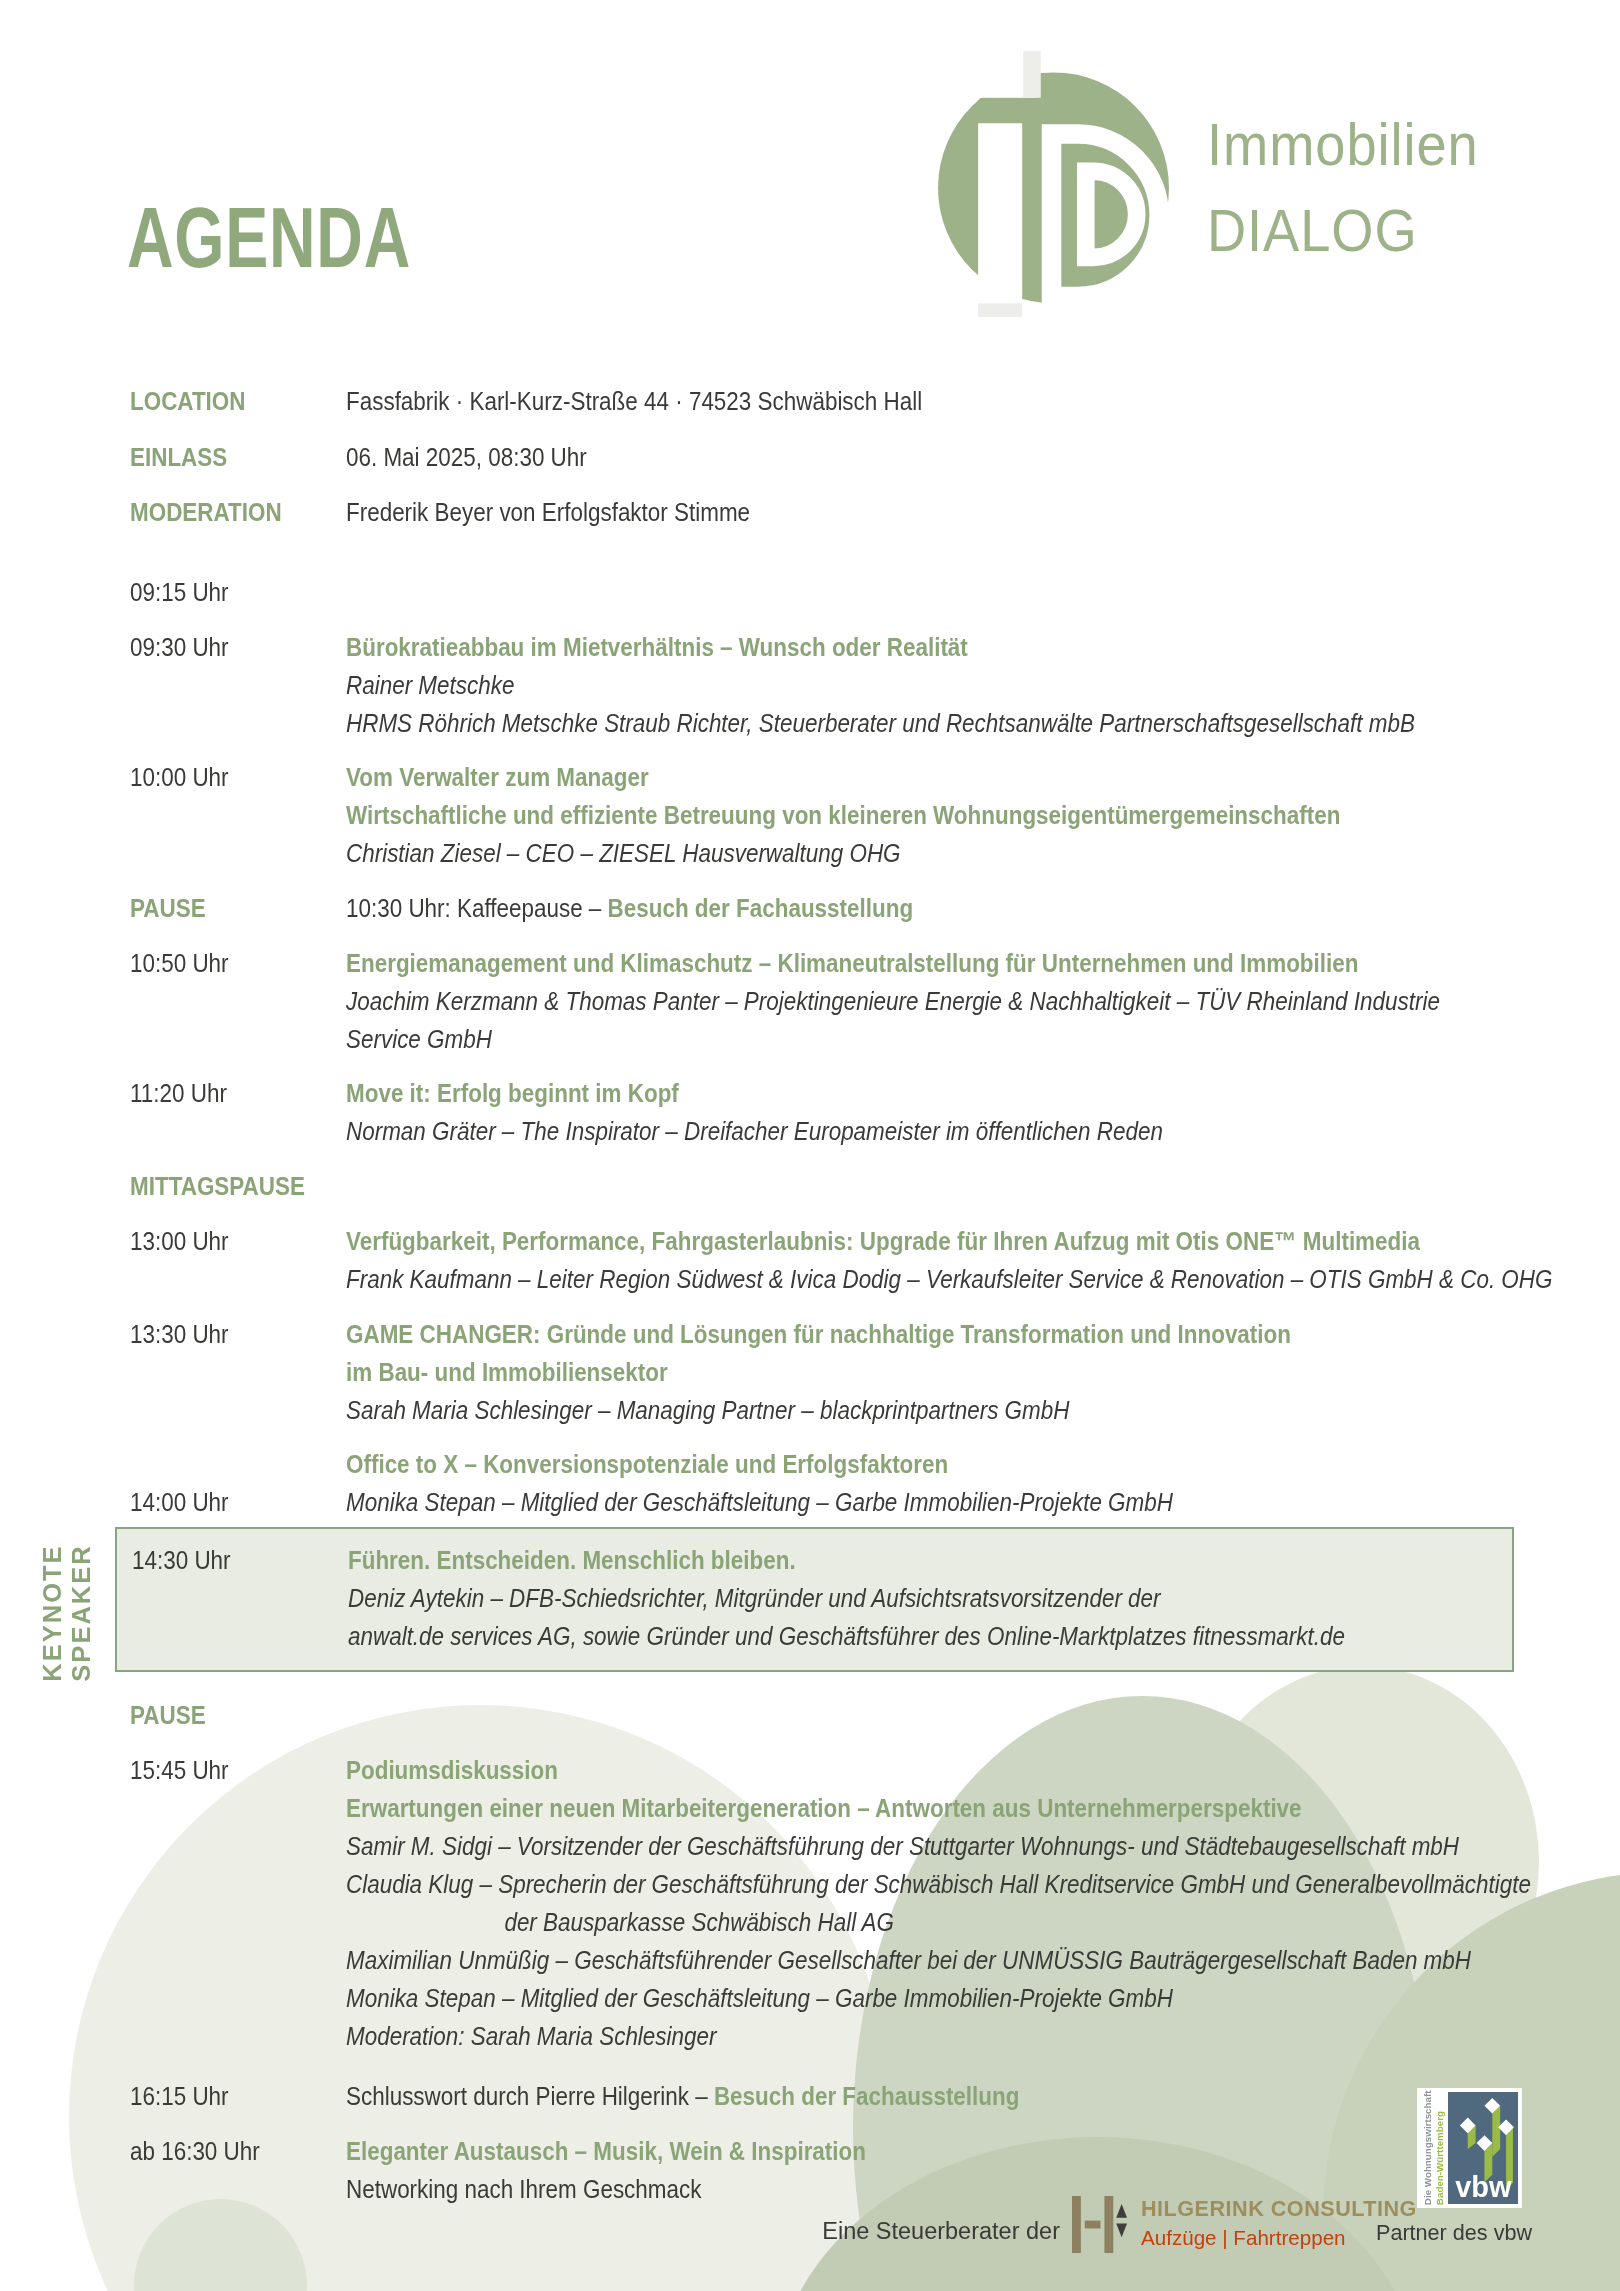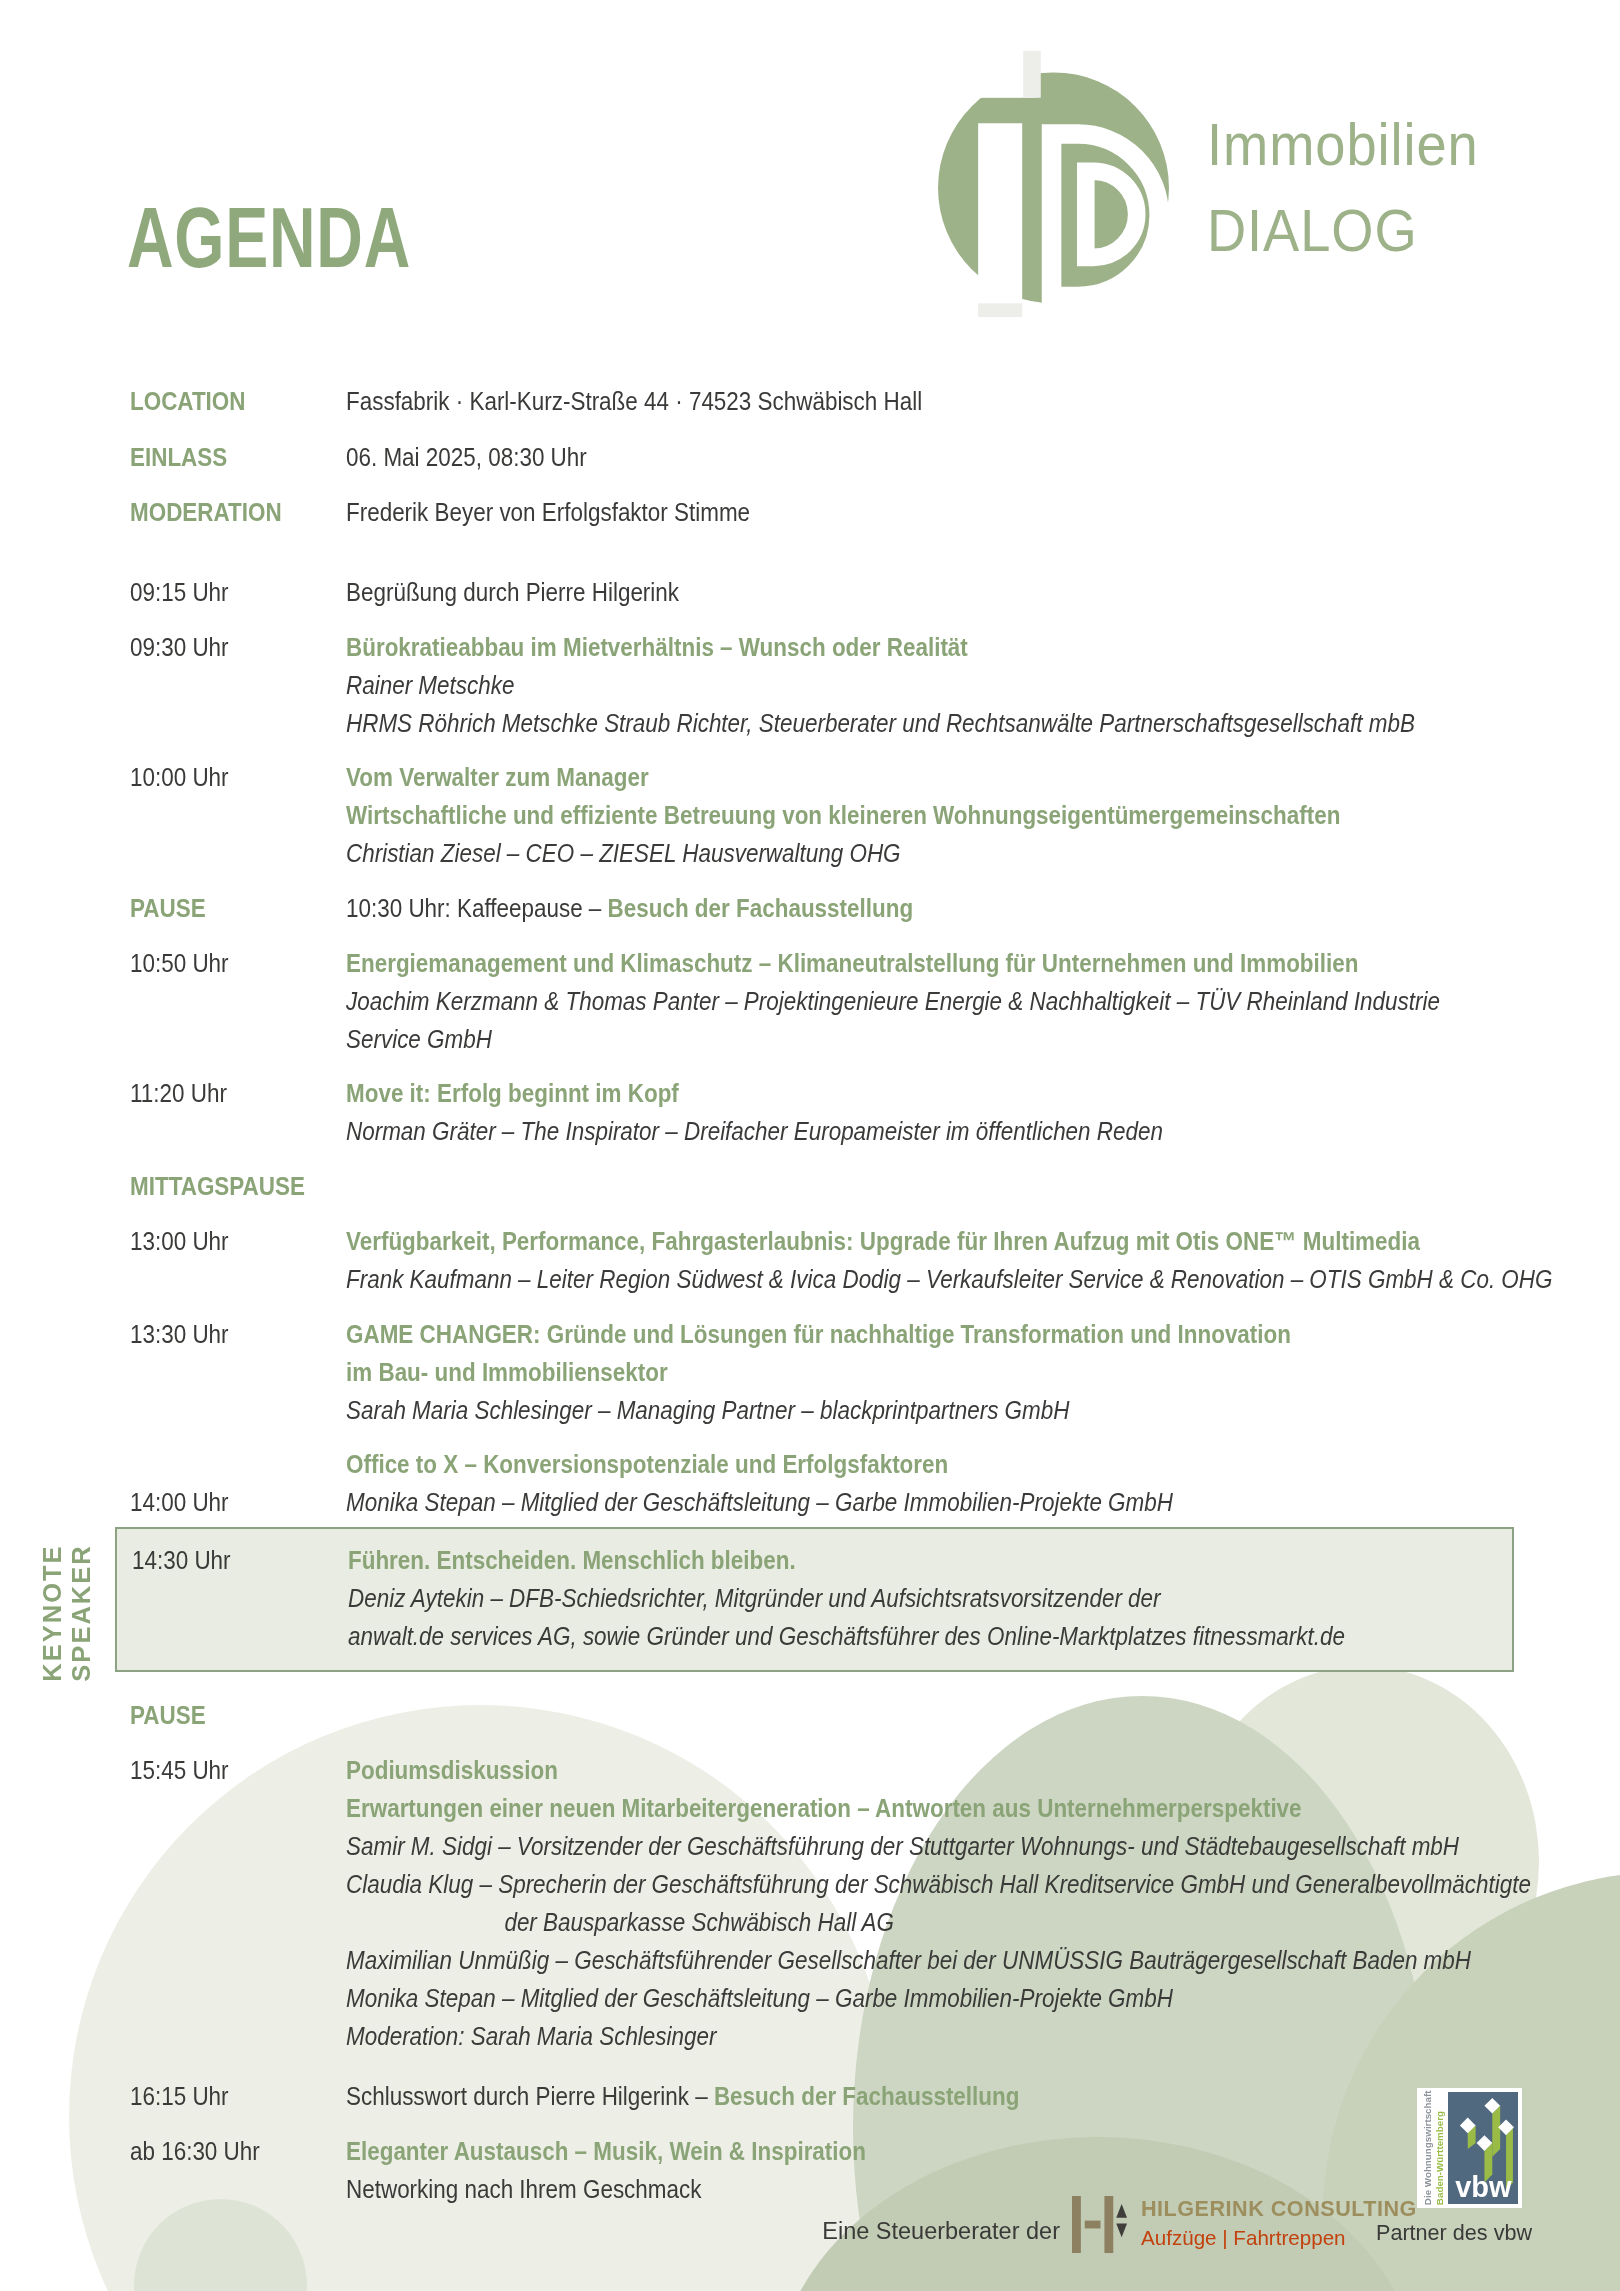--- a/index.html
+++ b/index.html
@@ -126,23 +126,20 @@
         </div>
     </div>
   </div>
 
   <div class="agenda">
 
     <div class="row mb">
       <div class="cl">
           <div class="ln">09:15 Uhr</div>
         </div>
-      <div class="cr">
-          <div class="ln">Begrüßung durch Pierre Hilgerink</div>
-        </div>
     </div>
 
     <div class="row mb">
       <div class="cl">
           <div class="ln">09:30 Uhr</div>
         </div>
       <div class="cr">
         <div class="ln t">Bürokratieabbau im Mietverhältnis – Wunsch oder Realität</div>
         <div class="ln i">Rainer Metschke</div>
         <div class="ln i">HRMS Röhrich Metschke Straub Richter, Steuerberater und Rechtsanwälte Partnerschaftsgesellschaft mbB</div>

